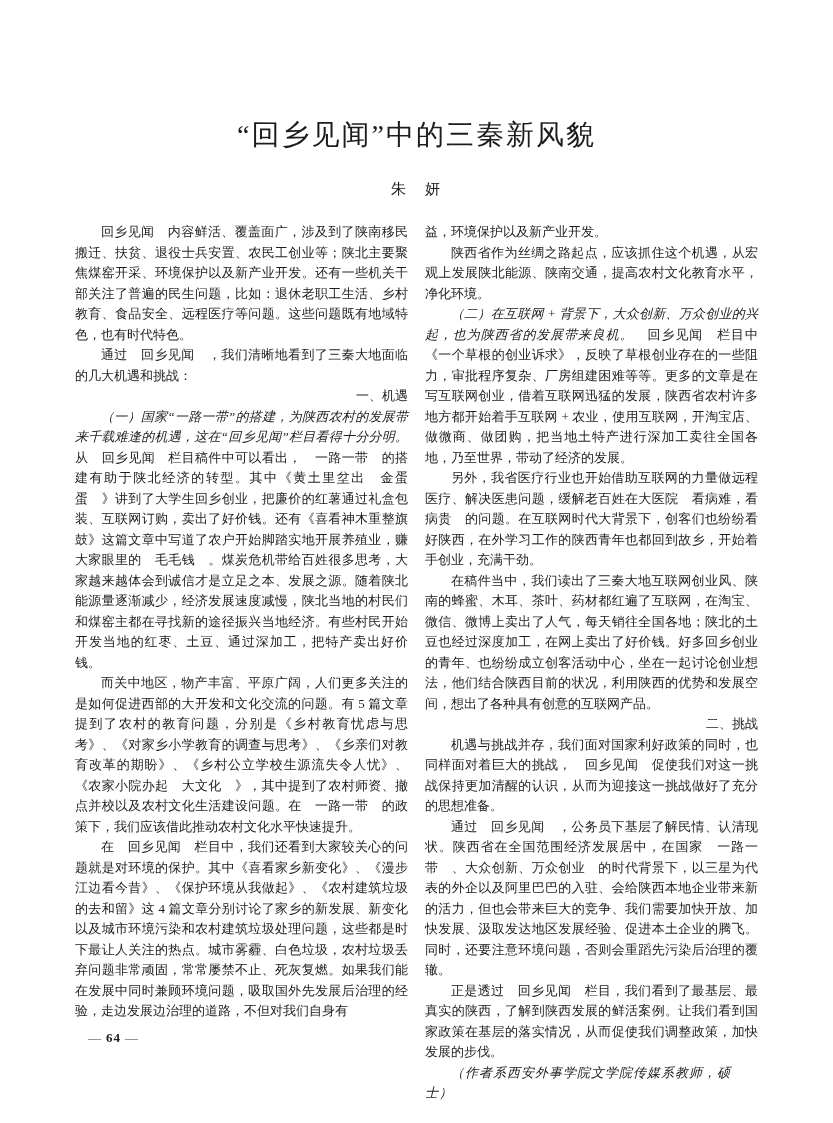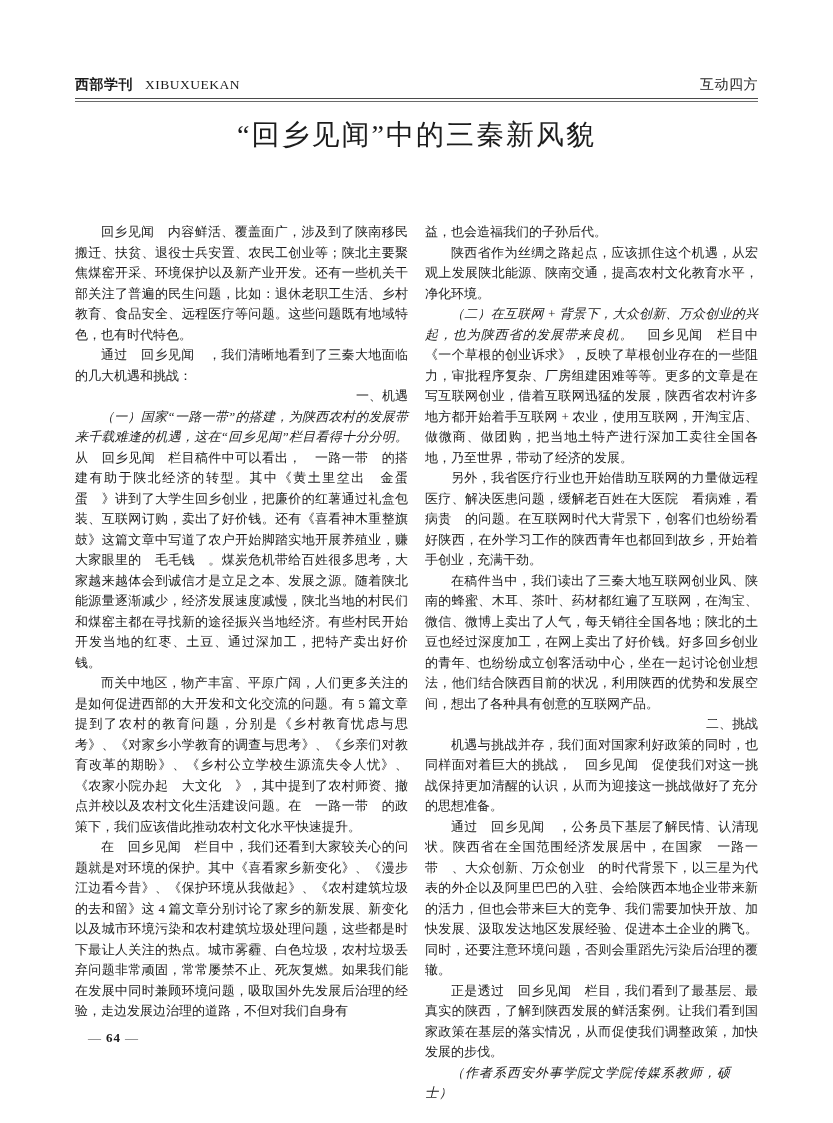--- a/index.html
+++ b/index.html
@@ -105,44 +105,36 @@
     letter-spacing: 1px;
   }
   .page-footer .dash { color: #5a5a5a; font-weight: normal; }
   .page-footer .num { font-weight: bold; margin: 0 4px; }
 </style>
 </head>
 <body>
 
 <div class="page">
 
-  <div class="running-head">
-    <div class="running-head-row">
-      <span class="journal-cn">西部学刊</span>
-      <span class="journal-en">XIBUXUEKAN</span>
-      <span class="head-spacer"></span>
-      <span class="section-name">互动四方</span>
-    </div>
-    <div class="double-rule"></div>
-  </div>
 
   <h1 class="article-title">“回乡见闻”中的三秦新风貌</h1>
 
+  <div class="article-author">朱　妍</div>
 
   <div class="columns">
     <div class="col" id="col-left">
         <p class="blk body">回乡见闻　内容鲜活、覆盖面广，涉及到了陕南移民搬迁、扶贫、退役士兵安置、农民工创业等；陕北主要聚焦煤窑开采、环境保护以及新产业开发。还有一些机关干部关注了普遍的民生问题，比如：退休老职工生活、乡村教育、食品安全、远程医疗等问题。这些问题既有地域特色，也有时代特色。</p>
         <p class="blk body">通过　回乡见闻　，我们清晰地看到了三秦大地面临的几大机遇和挑战：</p>
         <p class="blk heading">一、机遇</p>
         <p class="blk body"><span class="kai">（一）国家“一路一带”的搭建，为陕西农村的发展带来千载难逢的机遇，这在“回乡见闻”栏目看得十分分明。</span><span>从　回乡见闻　栏目稿件中可以看出，　一路一带　的搭建有助于陕北经济的转型。其中《黄土里坌出　金蛋蛋　》讲到了大学生回乡创业，把廉价的红薯通过礼盒包装、互联网订购，卖出了好价钱。还有《喜看神木重整旗鼓》这篇文章中写道了农户开始脚踏实地开展养殖业，赚大家眼里的　毛毛钱　。煤炭危机带给百姓很多思考，大家越来越体会到诚信才是立足之本、发展之源。随着陕北能源量逐渐减少，经济发展速度减慢，陕北当地的村民们和煤窑主都在寻找新的途径振兴当地经济。有些村民开始开发当地的红枣、土豆、通过深加工，把特产卖出好价钱。</span></p>
         <p class="blk body">而关中地区，物产丰富、平原广阔，人们更多关注的是如何促进西部的大开发和文化交流的问题。有 5 篇文章提到了农村的教育问题，分别是《乡村教育忧虑与思考》、《对家乡小学教育的调查与思考》、《乡亲们对教育改革的期盼》、《乡村公立学校生源流失令人忧》、《农家小院办起　大文化　》，其中提到了农村师资、撤点并校以及农村文化生活建设问题。在　一路一带　的政策下，我们应该借此推动农村文化水平快速提升。</p>
         <p class="blk body">在　回乡见闻　栏目中，我们还看到大家较关心的问题就是对环境的保护。其中《喜看家乡新变化》、《漫步江边看今昔》、《保护环境从我做起》、《农村建筑垃圾的去和留》这 4 篇文章分别讨论了家乡的新发展、新变化以及城市环境污染和农村建筑垃圾处理问题，这些都是时下最让人关注的热点。城市雾霾、白色垃圾，农村垃圾丢弃问题非常顽固，常常屡禁不止、死灰复燃。如果我们能在发展中同时兼顾环境问题，吸取国外先发展后治理的经验，走边发展边治理的道路，不但对我们自身有</p>
       </div>
     <div class="col" id="col-right">
-        <p class="blk body-continue">益，也会造福我们的子孙后代。</p>
+        <p class="blk body-continue">益，环境保护以及新产业开发。</p>
         <p class="blk body">陕西省作为丝绸之路起点，应该抓住这个机遇，从宏观上发展陕北能源、陕南交通，提高农村文化教育水平，净化环境。</p>
         <p class="blk body"><span class="kai">（二）在互联网 + 背景下，大众创新、万众创业的兴起，也为陕西省的发展带来良机。</span><span>　回乡见闻　栏目中《一个草根的创业诉求》，反映了草根创业存在的一些阻力，审批程序复杂、厂房组建困难等等。更多的文章是在写互联网创业，借着互联网迅猛的发展，陕西省农村许多地方都开始着手互联网 + 农业，使用互联网，开淘宝店、做微商、做团购，把当地土特产进行深加工卖往全国各地，乃至世界，带动了经济的发展。</span></p>
         <p class="blk body">另外，我省医疗行业也开始借助互联网的力量做远程医疗、解决医患问题，缓解老百姓在大医院　看病难，看病贵　的问题。在互联网时代大背景下，创客们也纷纷看好陕西，在外学习工作的陕西青年也都回到故乡，开始着手创业，充满干劲。</p>
         <p class="blk body">在稿件当中，我们读出了三秦大地互联网创业风、陕南的蜂蜜、木耳、茶叶、药材都红遍了互联网，在淘宝、微信、微博上卖出了人气，每天销往全国各地；陕北的土豆也经过深度加工，在网上卖出了好价钱。好多回乡创业的青年、也纷纷成立创客活动中心，坐在一起讨论创业想法，他们结合陕西目前的状况，利用陕西的优势和发展空间，想出了各种具有创意的互联网产品。</p>
         <p class="blk heading">二、挑战</p>
         <p class="blk body">机遇与挑战并存，我们面对国家利好政策的同时，也同样面对着巨大的挑战，　回乡见闻　促使我们对这一挑战保持更加清醒的认识，从而为迎接这一挑战做好了充分的思想准备。</p>
         <p class="blk body">通过　回乡见闻　，公务员下基层了解民情、认清现状。陕西省在全国范围经济发展居中，在国家　一路一带　、大众创新、万众创业　的时代背景下，以三星为代表的外企以及阿里巴巴的入驻、会给陕西本地企业带来新的活力，但也会带来巨大的竞争、我们需要加快开放、加快发展、汲取发达地区发展经验、促进本土企业的腾飞。同时，还要注意环境问题，否则会重蹈先污染后治理的覆辙。</p>
         <p class="blk body">正是透过　回乡见闻　栏目，我们看到了最基层、最真实的陕西，了解到陕西发展的鲜活案例。让我们看到国家政策在基层的落实情况，从而促使我们调整政策，加快发展的步伐。</p>
         <p class="blk author-note">（作者系西安外事学院文学院传媒系教师，硕士）</p>
       </div>

